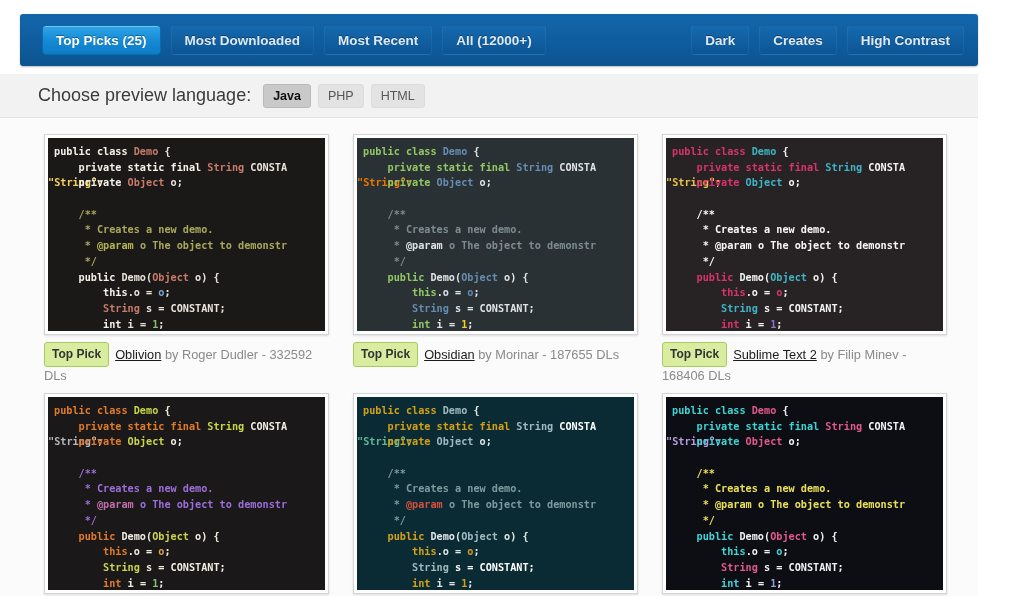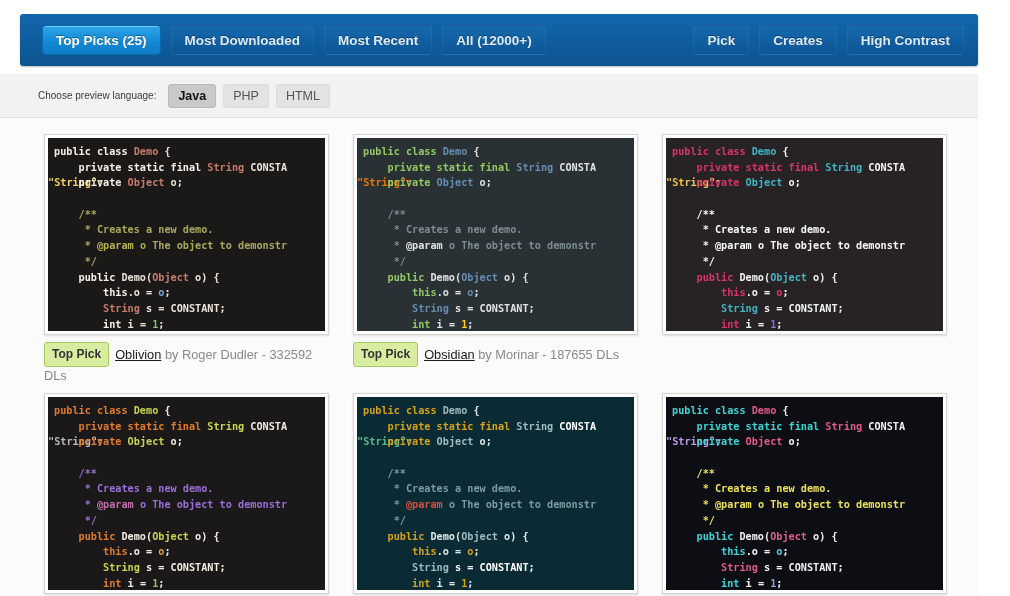--- a/index.html
+++ b/index.html
@@ -67,21 +67,21 @@
   
   .langbar {
     position: absolute;
     left: 0; top: 74px;
     width: 978px; height: 44px;
     background: #f2f2f2;
     border-bottom: 1px solid #e2e2e2;
     display: flex; align-items: center;
     padding-left: 38px;
   }
-  .lang-label { font-size: 10px; color: #3b3b3b; margin-right: 12px; }
+  .lang-label { font-size: 18px; color: #3b3b3b; margin-right: 12px; }
   .lang-btn {
     height: 24px;
     min-width: 38px;
     padding: 0 9px;
     margin-right: 7px;
     display: inline-flex; align-items: center; justify-content: center;
     border-radius: 3px;
     background: #e3e3e3;
     color: #555;
     font-size: 12.5px;
@@ -171,21 +171,21 @@
   <div class="toolbar">
 
     <div class="tabs">
       <div class="tab active">Top Picks (25)</div>
       <div class="tab">Most Downloaded</div>
       <div class="tab">Most Recent</div>
       <div class="tab">All (12000+)</div>
     </div>
 
     <div class="tabs-right">
-      <div class="tab">Pick</div>
+      <div class="tab">Dark</div>
       <div class="tab">Creates</div>
       <div class="tab">High Contrast</div>
     </div>
   </div>
 
   <div class="langbar">
     <span class="lang-label">Choose preview language:</span>
     <span class="lang-btn active">Java</span>
     <span class="lang-btn">PHP</span>
     <span class="lang-btn">HTML</span>
@@ -202,20 +202,21 @@
         <div class="card">
           <div class="preview">
             <div class="code" style="background: rgb(41, 49, 52); color: rgb(224, 226, 228);"><div class="ln"><span style="color:#93c763">public class </span><span style="color:#678cb1">Demo</span><span style="color:#e0e2e4"> {</span></div><div class="ln"><span style="color:#93c763">    private static final </span><span style="color:#678cb1">String</span><span style="color:#e0e2e4"> CONSTA</span><span class="wrapfrag" style="color:#ec7600">"String";</span></div><div class="ln"><span style="color:#93c763">    private </span><span style="color:#678cb1">Object</span><span style="color:#e0e2e4"> o;</span></div><div class="ln">&nbsp;</div><div class="ln"><span style="color:#7d8c93">    /**</span></div><div class="ln"><span style="color:#7d8c93">     * Creates a new demo.</span></div><div class="ln"><span style="color:#7d8c93">     * </span><span style="color:#e0e2e4">@param</span><span style="color:#7d8c93"> o The object to demonstr</span></div><div class="ln"><span style="color:#7d8c93">     */</span></div><div class="ln"><span style="color:#93c763">    public </span><span style="color:#e0e2e4">Demo(</span><span style="color:#678cb1">Object</span><span style="color:#e0e2e4"> o</span><span style="color:#e0e2e4">) {</span></div><div class="ln"><span style="color:#e0e2e4">        </span><span style="color:#93c763">this</span><span style="color:#e0e2e4">.o = </span><span style="color:#678cb1">o</span><span style="color:#e0e2e4">;</span></div><div class="ln"><span style="color:#e0e2e4">        </span><span style="color:#678cb1">String</span><span style="color:#e0e2e4"> s = CONSTANT;</span></div><div class="ln"><span style="color:#e0e2e4">        </span><span style="color:#93c763">int</span><span style="color:#e0e2e4"> i = </span><span style="color:#ffcd22">1</span><span style="color:#e0e2e4">;</span></div></div>
           </div>
           <div class="caption"><span class="badge">Top Pick</span><span class="theme-link">Obsidian</span><span class="by"> by Morinar - 187655 DLs</span></div>
         </div>
         <div class="card">
           <div class="preview">
             <div class="code" style="background: rgb(39, 35, 36); color: rgb(242, 242, 242);"><div class="ln"><span style="color:#d8336d">public class </span><span style="color:#3fb4c4">Demo</span><span style="color:#f2f2f2"> {</span></div><div class="ln"><span style="color:#d8336d">    private static final </span><span style="color:#3fb4c4">String</span><span style="color:#f2f2f2"> CONSTA</span><span class="wrapfrag" style="color:#e8c44a">"String";</span></div><div class="ln"><span style="color:#d8336d">    private </span><span style="color:#3fb4c4">Object</span><span style="color:#f2f2f2"> o;</span></div><div class="ln">&nbsp;</div><div class="ln"><span style="color:#f7f7f7">    /**</span></div><div class="ln"><span style="color:#f7f7f7">     * Creates a new demo.</span></div><div class="ln"><span style="color:#f7f7f7">     * </span><span style="color:#f7f7f7">@param</span><span style="color:#f7f7f7"> o The object to demonstr</span></div><div class="ln"><span style="color:#f7f7f7">     */</span></div><div class="ln"><span style="color:#d8336d">    public </span><span style="color:#f2f2f2">Demo(</span><span style="color:#3fb4c4">Object</span><span style="color:#f2f2f2"> o</span><span style="color:#f2f2f2">) {</span></div><div class="ln"><span style="color:#f2f2f2">        </span><span style="color:#d8336d">this</span><span style="color:#f2f2f2">.o = </span><span style="color:#d8336d">o</span><span style="color:#f2f2f2">;</span></div><div class="ln"><span style="color:#f2f2f2">        </span><span style="color:#3fb4c4">String</span><span style="color:#f2f2f2"> s = CONSTANT;</span></div><div class="ln"><span style="color:#f2f2f2">        </span><span style="color:#d8336d">int</span><span style="color:#f2f2f2"> i = </span><span style="color:#8f6fd8">1</span><span style="color:#f2f2f2">;</span></div></div>
           </div>
+          <div class="caption"><span class="badge">Top Pick</span><span class="theme-link">Sublime Text 2</span><span class="by"> by Filip Minev - 168406 DLs</span></div>
         </div>
         <div class="card">
           <div class="preview">
             <div class="code" style="background: rgb(26, 24, 24); color: rgb(240, 236, 226);"><div class="ln"><span style="color:#e07b2c">public class </span><span style="color:#c8d44a">Demo</span><span style="color:#f0ece2"> {</span></div><div class="ln"><span style="color:#e07b2c">    private static final </span><span style="color:#c8d44a">String</span><span style="color:#f0ece2"> CONSTA</span><span class="wrapfrag" style="color:#b9b9b9">"String";</span></div><div class="ln"><span style="color:#e07b2c">    private </span><span style="color:#c8d44a">Object</span><span style="color:#f0ece2"> o;</span></div><div class="ln">&nbsp;</div><div class="ln"><span style="color:#9b6fd8">    /**</span></div><div class="ln"><span style="color:#9b6fd8">     * Creates a new demo.</span></div><div class="ln"><span style="color:#9b6fd8">     * </span><span style="color:#c06fa8">@param</span><span style="color:#9b6fd8"> o The object to demonstr</span></div><div class="ln"><span style="color:#9b6fd8">     */</span></div><div class="ln"><span style="color:#e07b2c">    public </span><span style="color:#f0ece2">Demo(</span><span style="color:#c8d44a">Object</span><span style="color:#f0ece2"> o</span><span style="color:#f0ece2">) {</span></div><div class="ln"><span style="color:#f0ece2">        </span><span style="color:#e07b2c">this</span><span style="color:#f0ece2">.o = </span><span style="color:#d8a04a">o</span><span style="color:#f0ece2">;</span></div><div class="ln"><span style="color:#f0ece2">        </span><span style="color:#c8d44a">String</span><span style="color:#f0ece2"> s = CONSTANT;</span></div><div class="ln"><span style="color:#f0ece2">        </span><span style="color:#e07b2c">int</span><span style="color:#f0ece2"> i = </span><span style="color:#8fbf6a">1</span><span style="color:#f0ece2">;</span></div></div>
           </div>
         </div>
         <div class="card">
           <div class="preview">
             <div class="code" style="background: rgb(10, 43, 51); color: rgb(223, 230, 232);"><div class="ln"><span style="color:#d4a017">public class </span><span style="color:#9fb9bf">Demo</span><span style="color:#dfe6e8"> {</span></div><div class="ln"><span style="color:#d4a017">    private static final </span><span style="color:#9fb9bf">String</span><span style="color:#ffffff"> CONSTA</span><span class="wrapfrag" style="color:#5fb894">"String";</span></div><div class="ln"><span style="color:#d4a017">    private </span><span style="color:#9fb9bf">Object</span><span style="color:#dfe6e8"> o;</span></div><div class="ln">&nbsp;</div><div class="ln"><span style="color:#7d9aa0">    /**</span></div><div class="ln"><span style="color:#7d9aa0">     * Creates a new demo.</span></div><div class="ln"><span style="color:#7d9aa0">     * </span><span style="color:#d84f3f">@param</span><span style="color:#7d9aa0"> o The object to demonstr</span></div><div class="ln"><span style="color:#7d9aa0">     */</span></div><div class="ln"><span style="color:#d4a017">    public </span><span style="color:#dfe6e8">Demo(</span><span style="color:#9fb9bf">Object</span><span style="color:#dfe6e8"> o</span><span style="color:#dfe6e8">) {</span></div><div class="ln"><span style="color:#dfe6e8">        </span><span style="color:#d4a017">this</span><span style="color:#dfe6e8">.o = </span><span style="color:#d4a017">o</span><span style="color:#dfe6e8">;</span></div><div class="ln"><span style="color:#dfe6e8">        </span><span style="color:#9fb9bf">String</span><span style="color:#ffffff"> s = CONSTANT;</span></div><div class="ln"><span style="color:#dfe6e8">        </span><span style="color:#d4a017">int</span><span style="color:#dfe6e8"> i = </span><span style="color:#d4a017">1</span><span style="color:#dfe6e8">;</span></div></div>
           </div>

